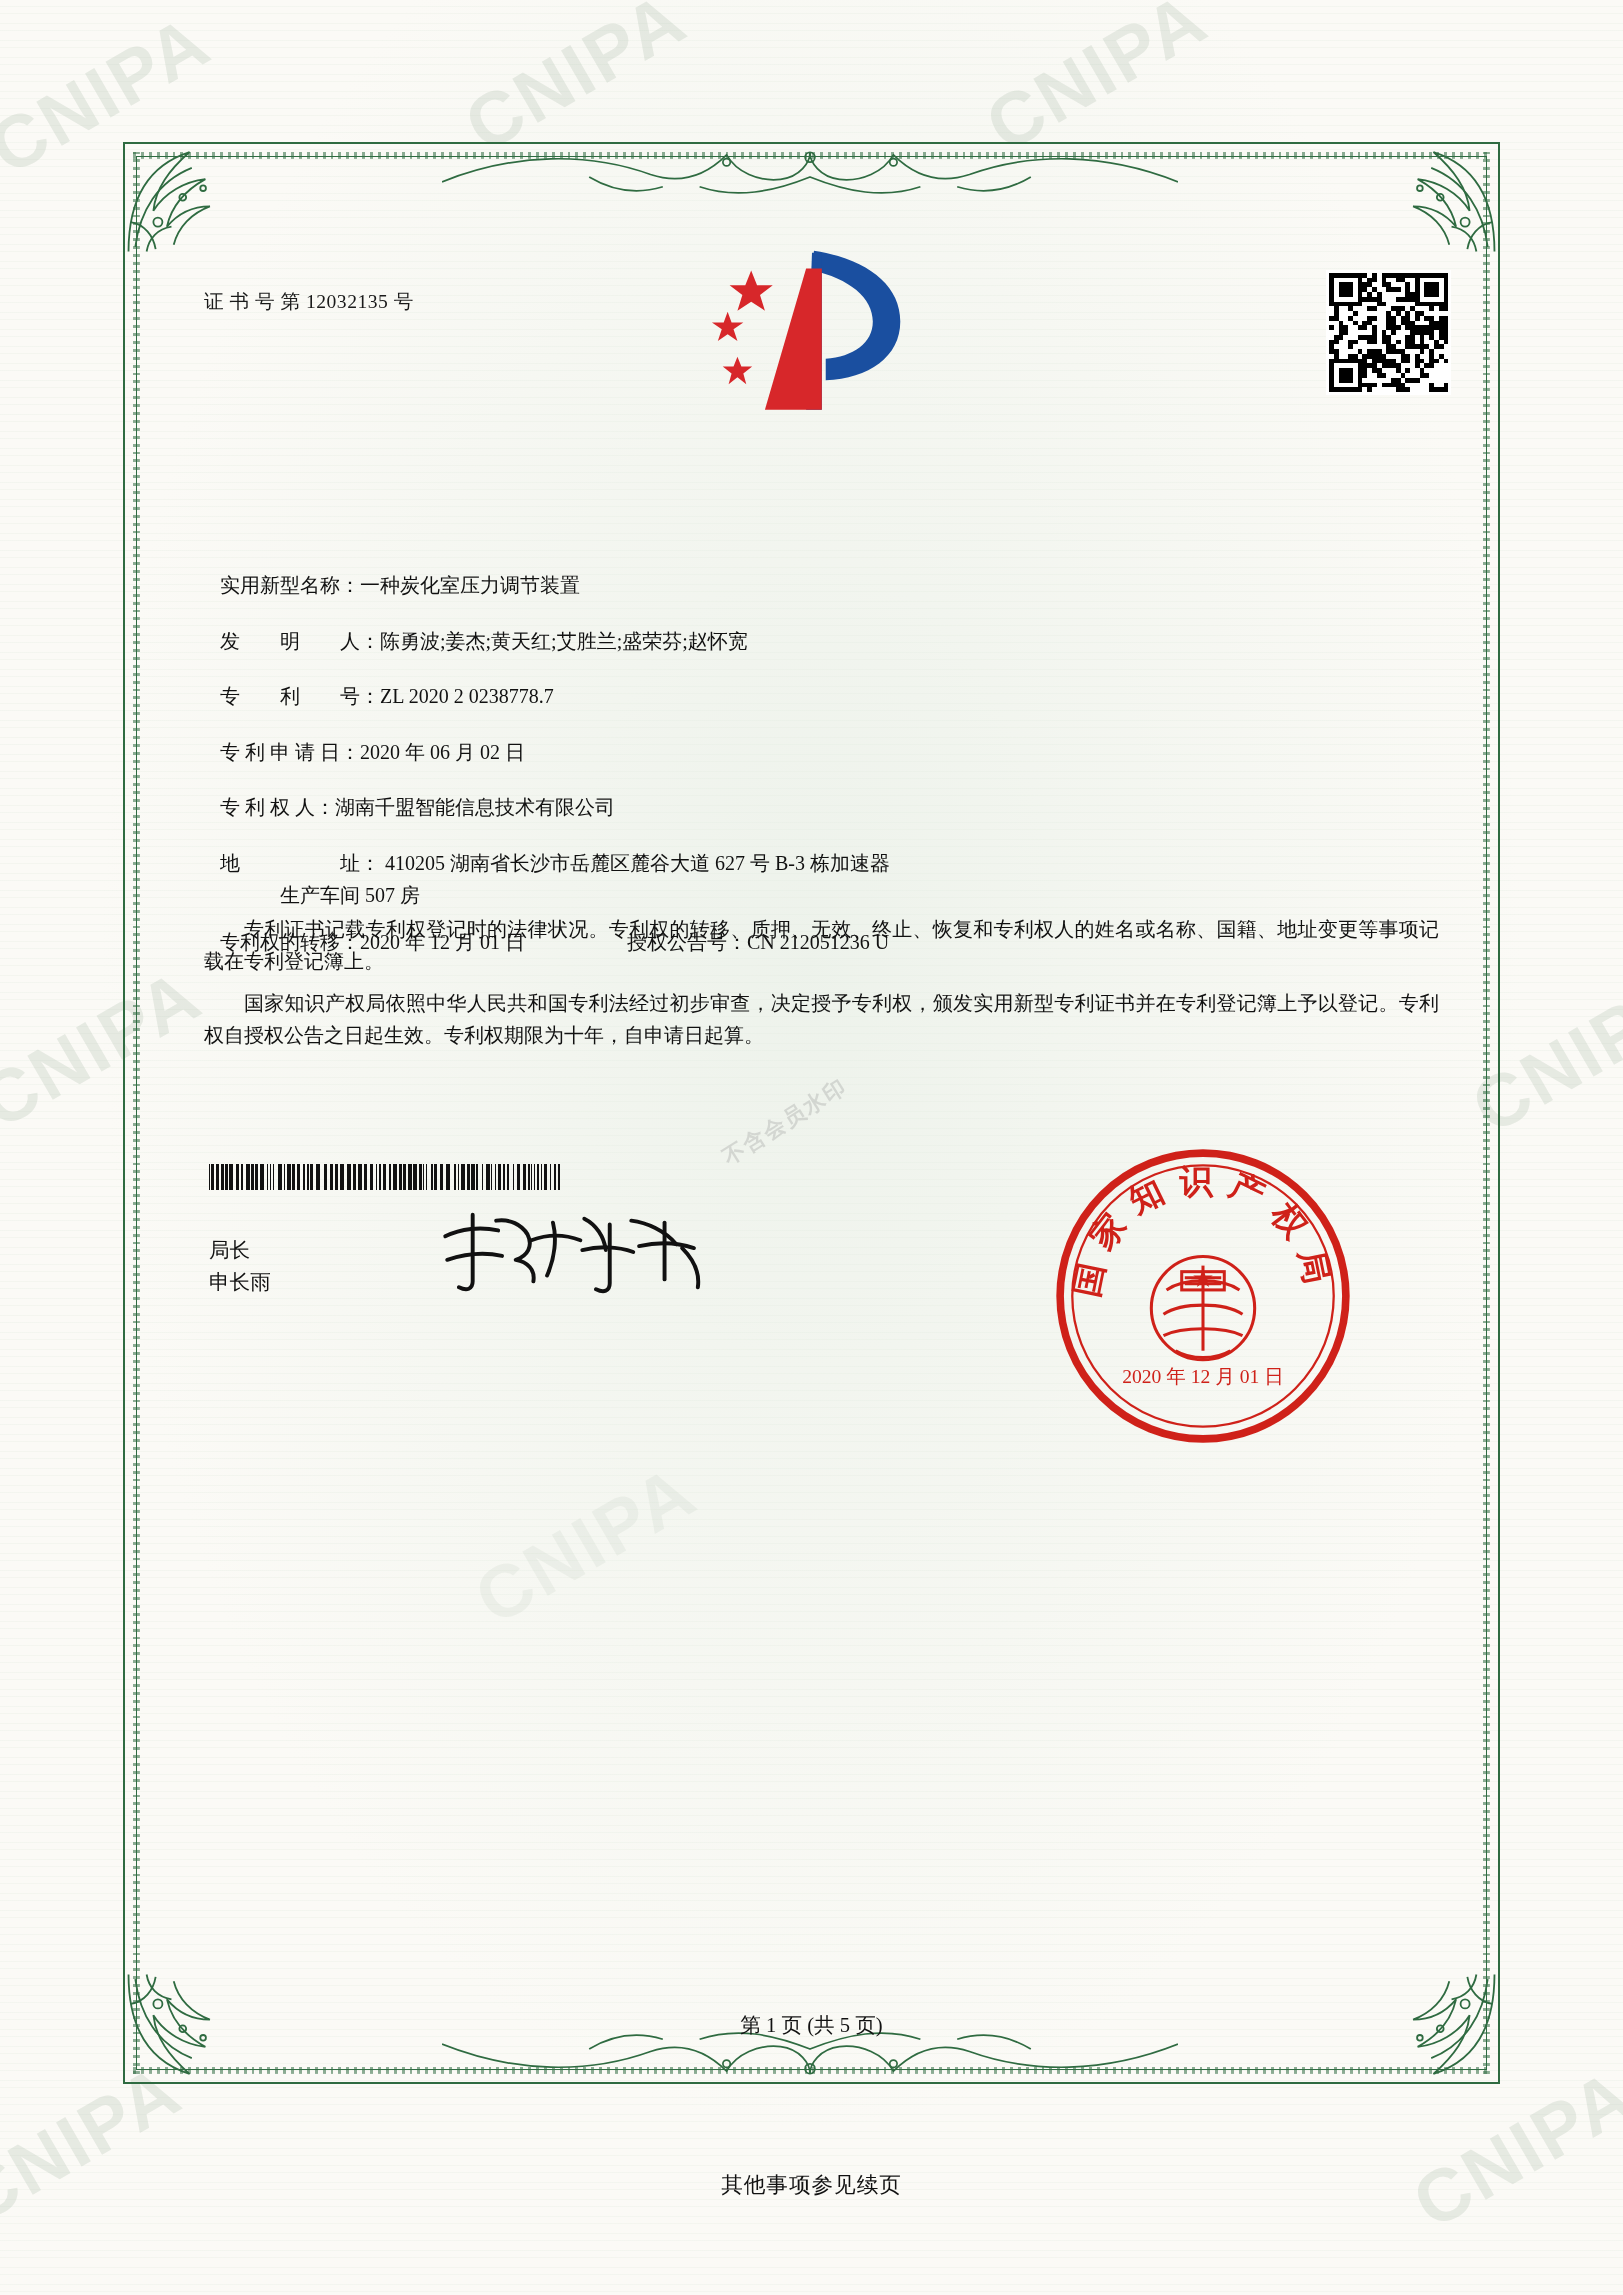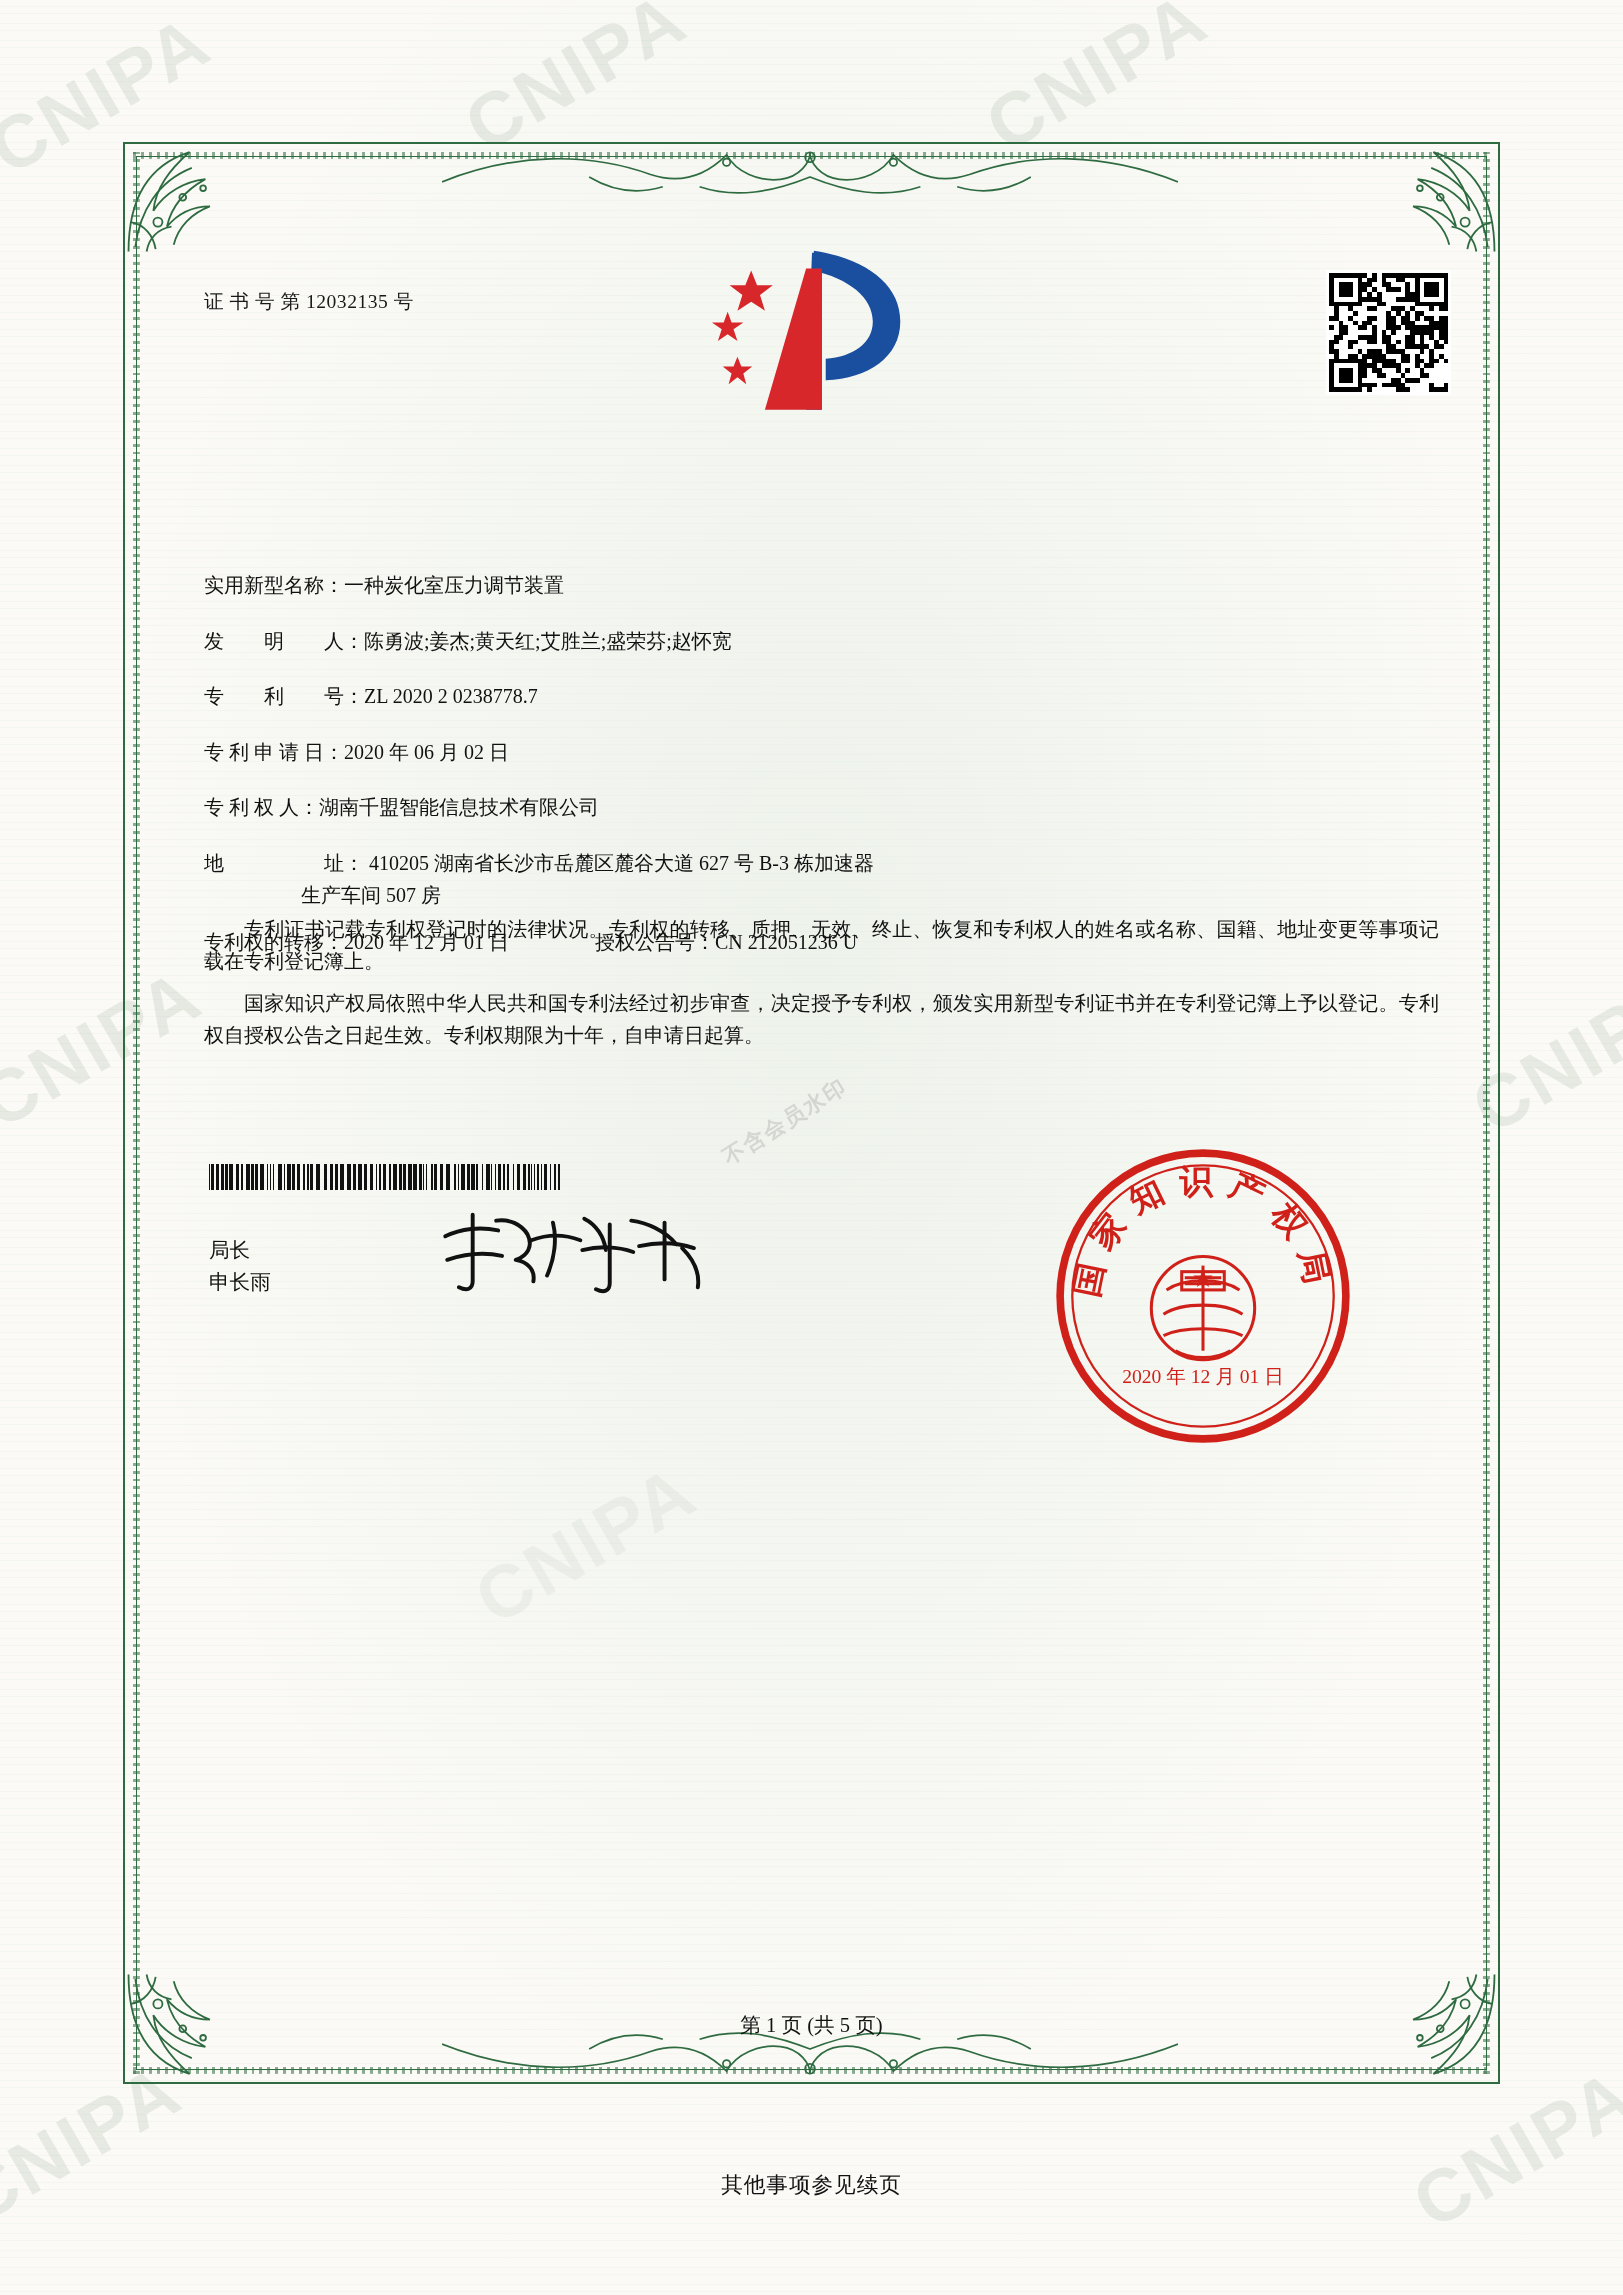--- a/index.html
+++ b/index.html
@@ -164,27 +164,28 @@
   }
   .frow {
     display: flex;
     align-items: flex-start;
     margin-bottom: 25.5px;
     white-space: nowrap;
   }
   .flabel {
     display: inline-block;
     min-width: 0;
+    margin-left: 16px;
   }
   .fval { }
   .frow.two-col { justify-content: flex-start; }
   .gap { display:inline-block; width: 86px; }
   .addr-second {
     margin-top: 2.9px;
-    margin-left: 97px;
+    margin-left: 76px;
     white-space: nowrap;
   }
   .frow.addr { margin-bottom: 16.7px; display:block; }
   .addr-line1 { white-space: nowrap; }
 
   .paras {
     position: absolute;
     left: 42px;
     right: 22px;
     top: 731px;

